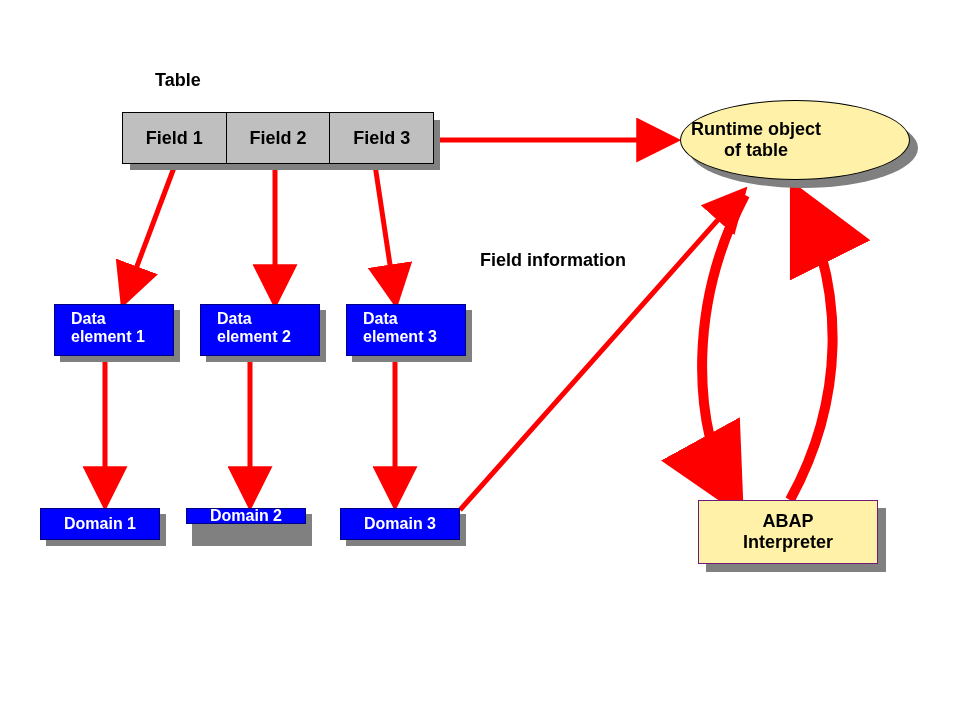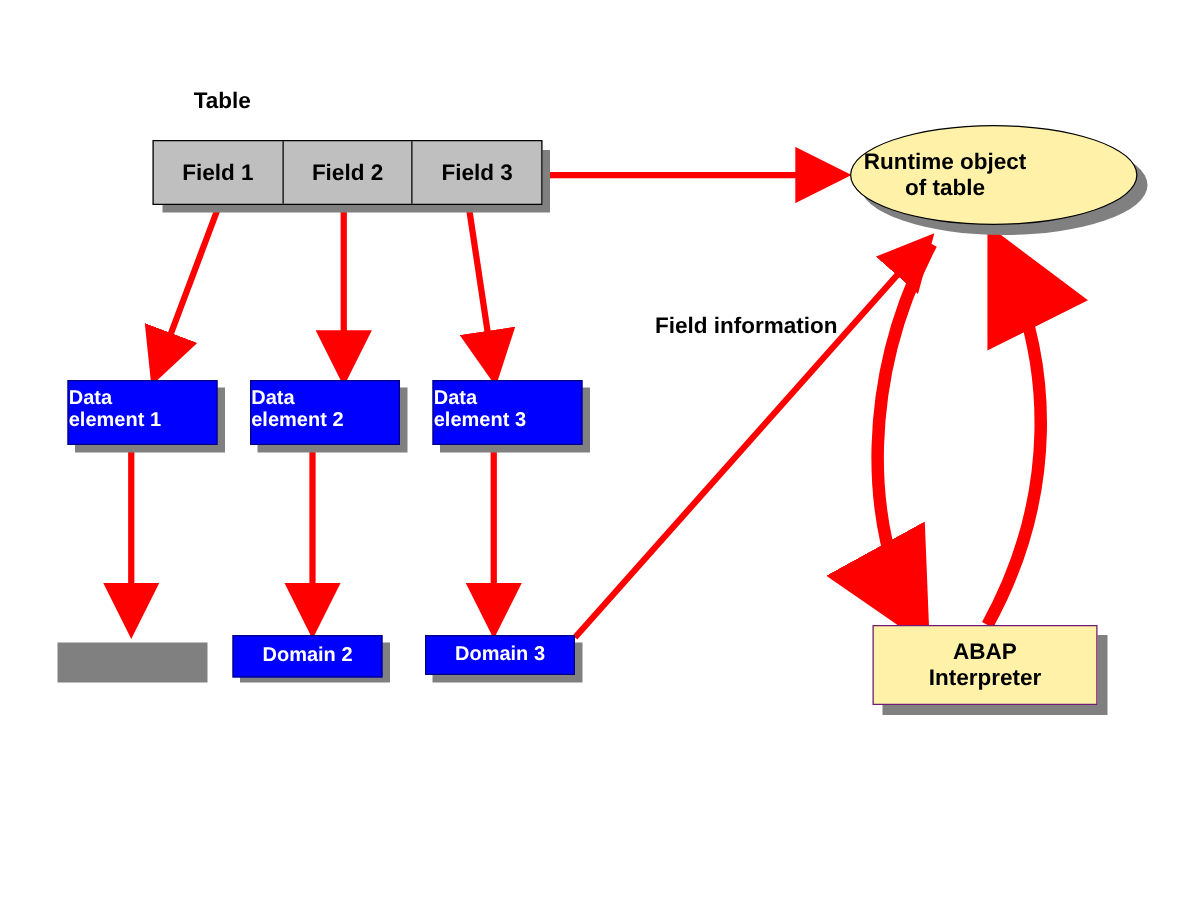--- a/index.html
+++ b/index.html
@@ -49,21 +49,21 @@
   .table-cell:last-child { border-right: none; }
   
   .blue-box {
     position: absolute;
     background: #0000ff;
     border: 1px solid #000080;
     color: #fff;
     font-size: 16px;
     font-weight: bold;
     line-height: 1.15;
-    padding: 5px 0;
+    padding: 5px 16px;
     box-sizing: border-box;
   }
   .blue-box.center {
     text-align: center;
     display: flex;
     align-items: center;
     justify-content: center;
     white-space: nowrap;
   }
   
@@ -128,21 +128,21 @@
 
     <line x1="460" y1="510" x2="740" y2="195" stroke="#ff0000" stroke-width="5" marker-end="url(#ahead)"></line>
 
     <path d="M 745 195 C 690 300, 690 420, 733 498" stroke="#ff0000" stroke-width="10" fill="none" marker-end="url(#ahead)"></path>
     <path d="M 790 500 C 845 400, 845 290, 800 200" stroke="#ff0000" stroke-width="10" fill="none" marker-end="url(#ahead)"></path>
   </svg>
 
   <div class="label" style="left:155px; top:70px;text-align:right;">Table</div>
 
 
-  <div class="label" style="left:480px; top:250px;margin-left:44px;">Field information</div>
+  <div class="label" style="left:480px; top:250px;">Field information</div>
 
   <div class="shadow" style="left:130px; top:120px; width:310px; height:50px;"></div>
   <div class="table-box" style="left:122px; top:112px; width:310px; height:50px;">
     <div class="table-cell">Field 1</div>
     <div class="table-cell">Field 2</div>
     <div class="table-cell">Field 3</div>
   </div>
 
   <div class="shadow" style="left:60px; top:310px; width:120px; height:52px;"></div>
   <div class="blue-box" style="left:54px; top:304px; width:120px; height:52px;">
@@ -156,23 +156,24 @@
     <span>element 2</span>
   </div>
 
   <div class="shadow" style="left:352px; top:310px; width:120px; height:52px;"></div>
   <div class="blue-box" style="left:346px; top:304px; width:120px; height:52px;">
     <span>Data</span><br>
     <span>element 3</span>
   </div>
 
   <div class="shadow" style="left:46px; top:514px; width:120px; height:32px;"></div>
+  <div class="blue-box center" style="left:40px; top:508px; width:120px; height:32px;">Domain 1</div>
 
   <div class="shadow" style="left:192px; top:514px; width:120px; height:32px;"></div>
-  <div class="blue-box center" style="left:186px; top:508px; width:120px; height:34px;">Domain 2</div>
+  <div class="blue-box center" style="left:186px; top:508px; width:120px; height:16px;">Domain 2</div>
 
   <div class="shadow" style="left:346px; top:514px; width:120px; height:32px;"></div>
   <div class="blue-box center" style="left:340px; top:508px; width:120px; height:32px;">Domain 3</div>
 
   <div class="shadow" style="left:688px; top:108px; width:230px; height:80px; border-radius:50%;"></div>
   <div class="ellipse" style="left:680px; top:100px; width:230px; height:80px;">
     <div>
       <span>Runtime object</span><br>
       <span>of table</span>
     </div>

